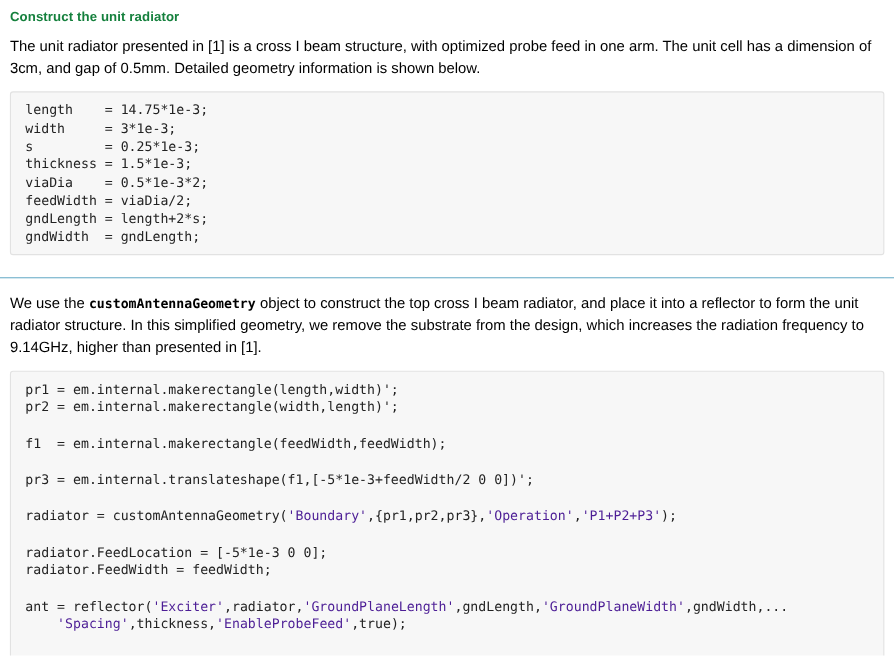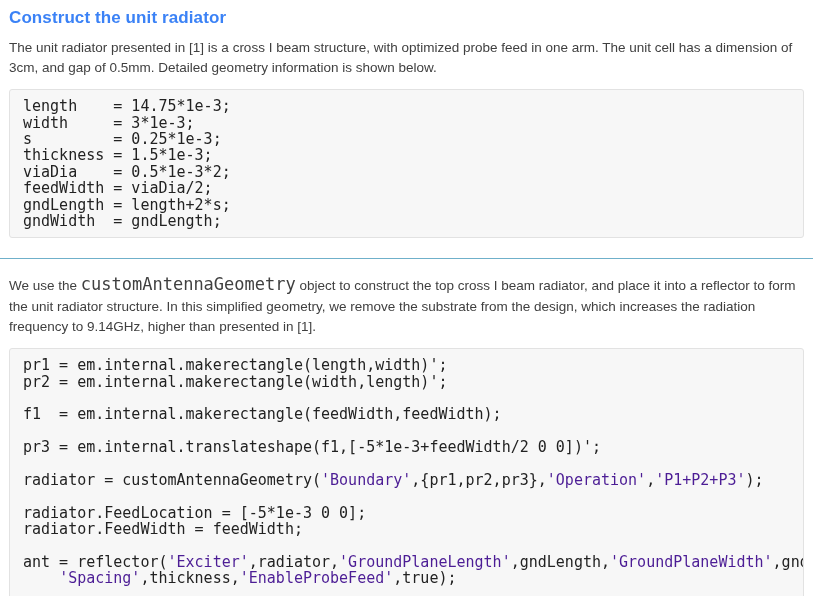--- a/index.html
+++ b/index.html
@@ -7,47 +7,48 @@
     width: 813px;
     height: 596px;
     overflow: hidden;
     background: #ffffff;
     font-family: "Liberation Sans", sans-serif;
     color: #000000;
   }
   .doc { padding: 6px 9px 0 9px; }
 
   h1.section-title {
-    font-size: 17px;
+    font-size: 12px;
     font-weight: bold;
-    color: #3b82f6;
+    color: #15803d;
     margin: 2px 0 10px 0;
     letter-spacing: 0.1px;
   }
 
   p.body-text {
     font-size: 13.5px;
     line-height: 1.45;
     margin: 0 0 12px 0;
-    color: #404040;
+    color: #000000;
   }
 
   .inline-code {
     font-family: "DejaVu Sans Mono", "Liberation Mono", monospace;
-    font-size: 17px;
+    font-size: 12px;
+    font-weight: bold;
   }
 
   pre.codeblock {
     margin: 8px 0 0 0;
     background: #f7f7f7;
     border: 1px solid #e2e2e2;
     border-radius: 3px;
     padding: 8px 13px;
     font-family: "DejaVu Sans Mono", "Liberation Mono", monospace;
-    font-size: 15px;
+    font-size: 12px;
     color: #222222;
     white-space: pre;
     overflow: hidden;
   }
   .code-line {
     white-space: pre;
     line-height: 16.4px;
     min-height: 16.4px;
   }
   .string { color: #4c1d95; }

